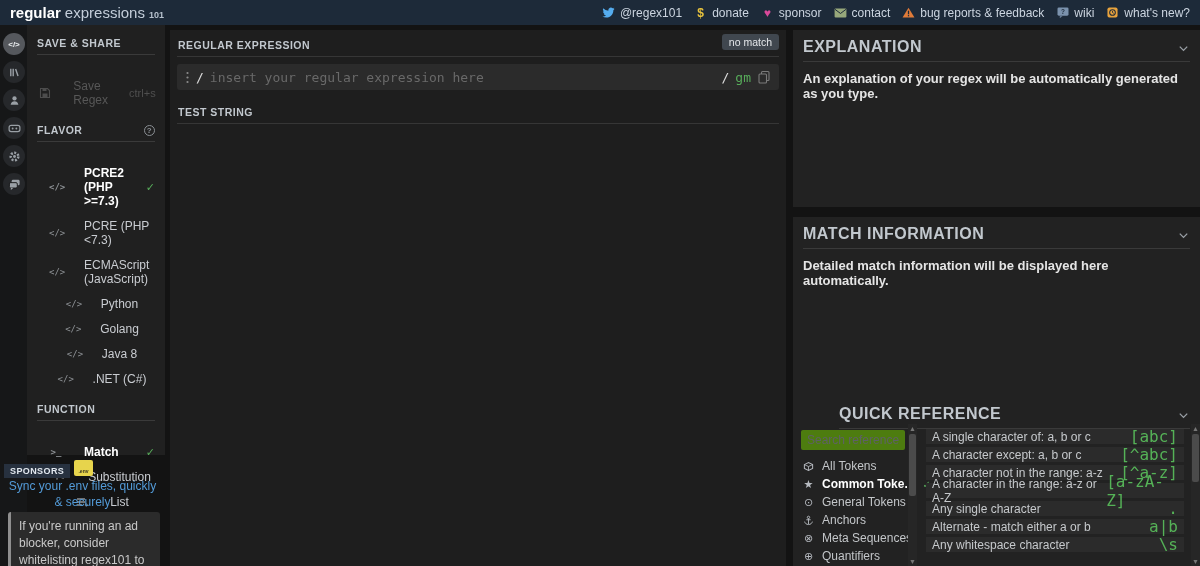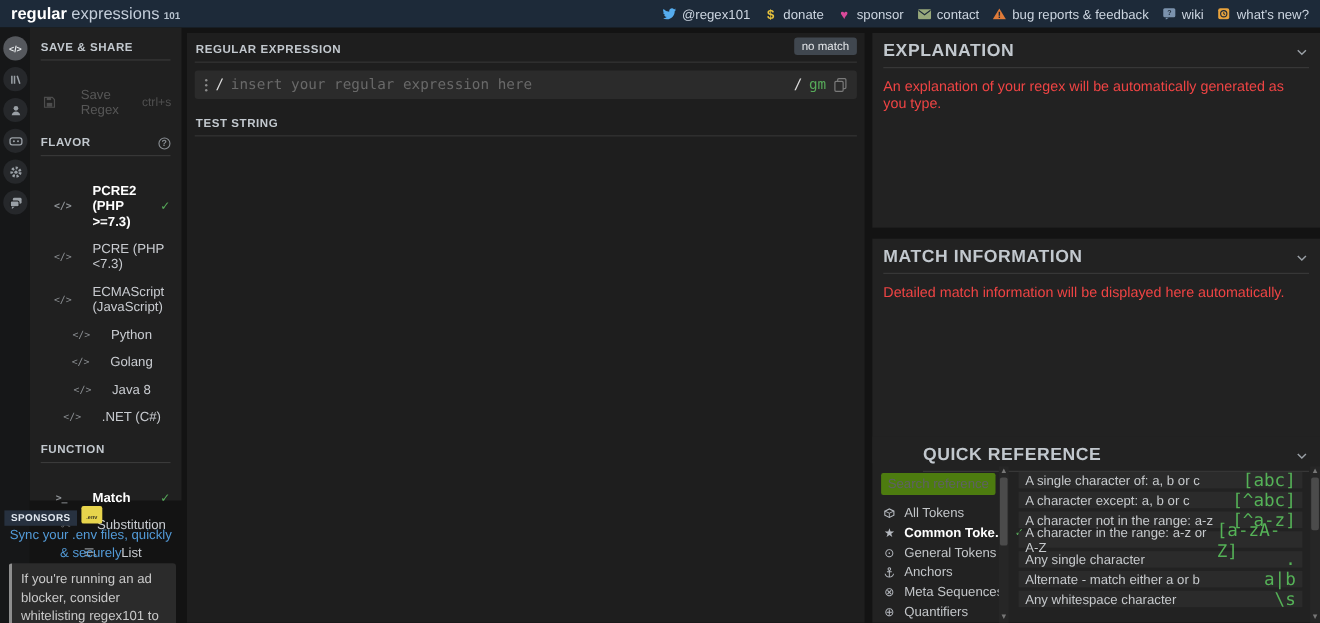--- a/index.html
+++ b/index.html
@@ -76,21 +76,21 @@
   .copy-btn svg { width:14px; height:14px; }
   #test-box { position:absolute; left:3px; right:3px; top:98px; bottom:0; background:#242424;
     padding:9px 9px; font-size:13px; color:#c9c9c9; }
 
   
   .rpanel { position:absolute; left:793px; width:407px; background:#222222; }
   .rp-head { display:flex; align-items:center; margin:0 10px; padding:8px 0 5px 0;
     border-bottom:1px solid #3a3a3a; font-size:16px; font-weight:700; letter-spacing:.5px; color:#c2c8ce; }
   .rp-head .chev { margin-left:auto; width:13px; height:13px; color:#9aa0a6; cursor:pointer; }
   .rp-head .chev svg { width:13px; height:13px; }
-  .rp-body { padding:9px 10px; font-size:13px; color:#ef4444; }
+  .rp-body { padding:9px 10px; font-size:13px; color:#e5e5e5;font-weight:bold; }
 
   
   #qr-content { display:flex; position:absolute; left:0; right:0; top:27px; bottom:0; }
   #qr-left { width:112px; padding:6px 0 0 8px; }
   #qr-search { width:100%; height:20px; background:#4d7c0f; border:none; border-radius:2px;
     outline:none; color:#c9c9c9; font-size:12px; padding:0 6px;
     font-family:"Liberation Sans","DejaVu Sans",sans-serif; }
   #qr-search::placeholder { color:#5e6164; }
   .cat-row { display:flex; align-items:center; gap:6px; height:18px; font-size:12px;
     color:#c3c6c9; cursor:pointer; white-space:nowrap; }

